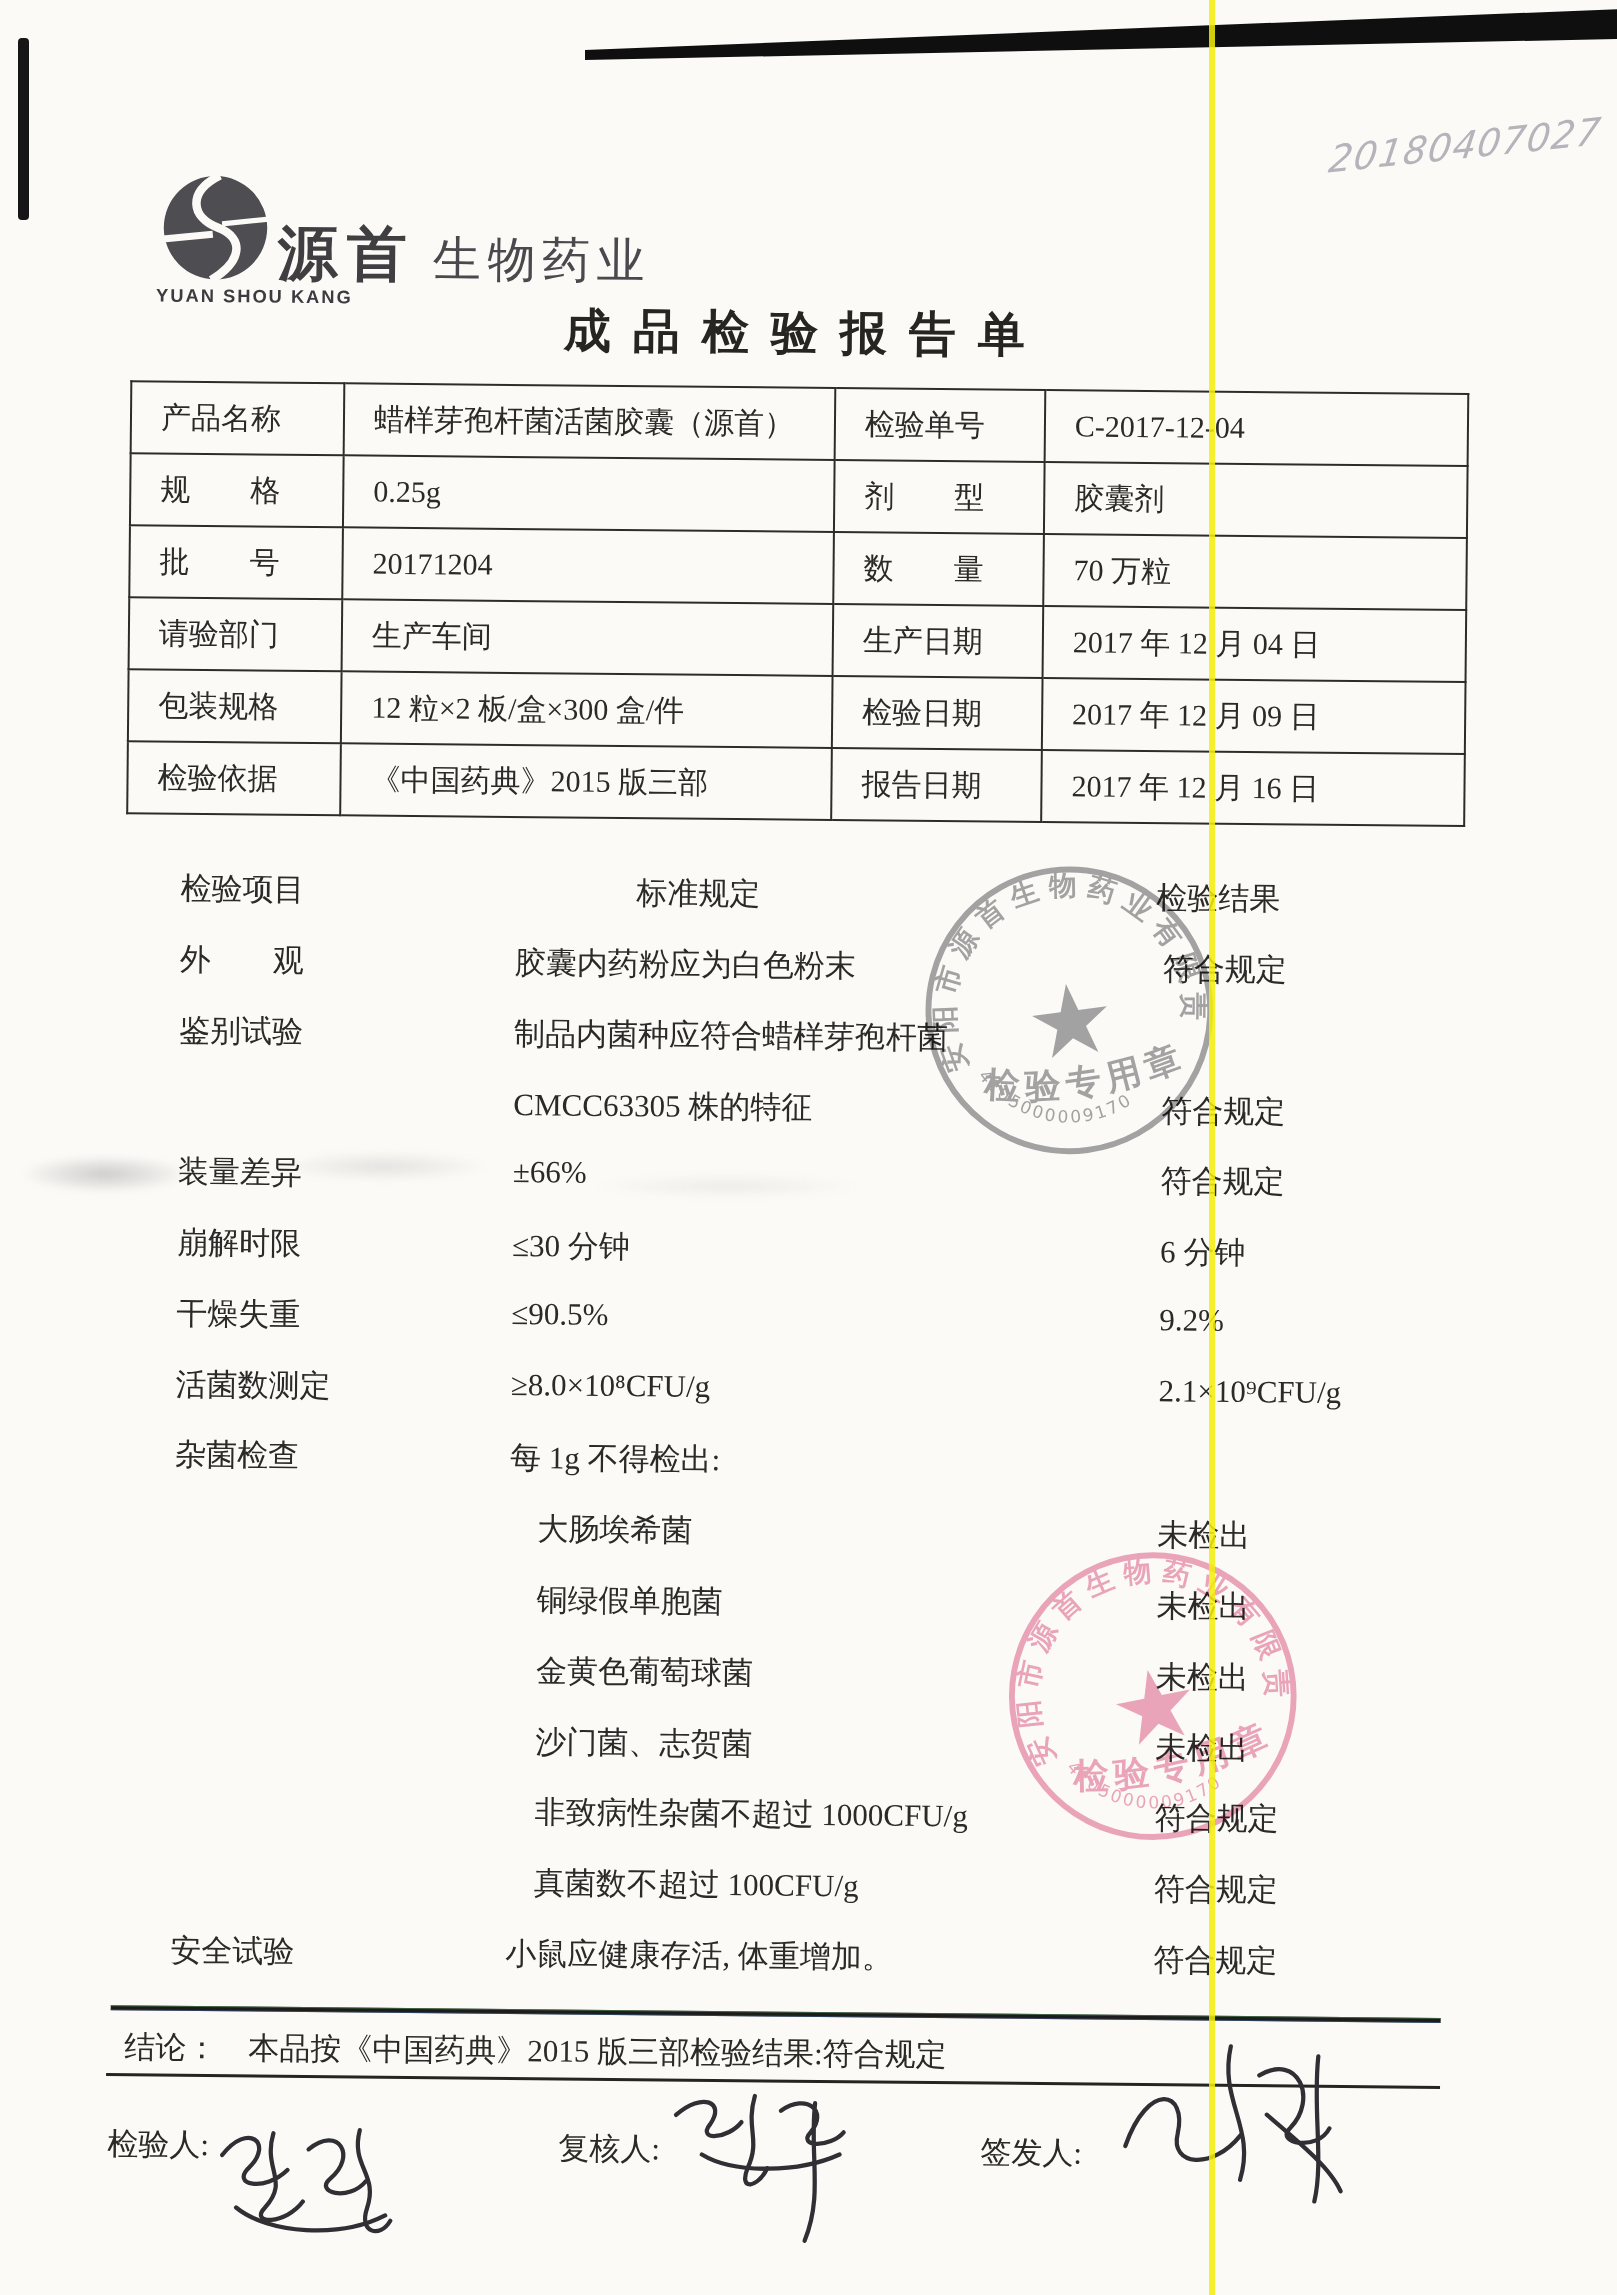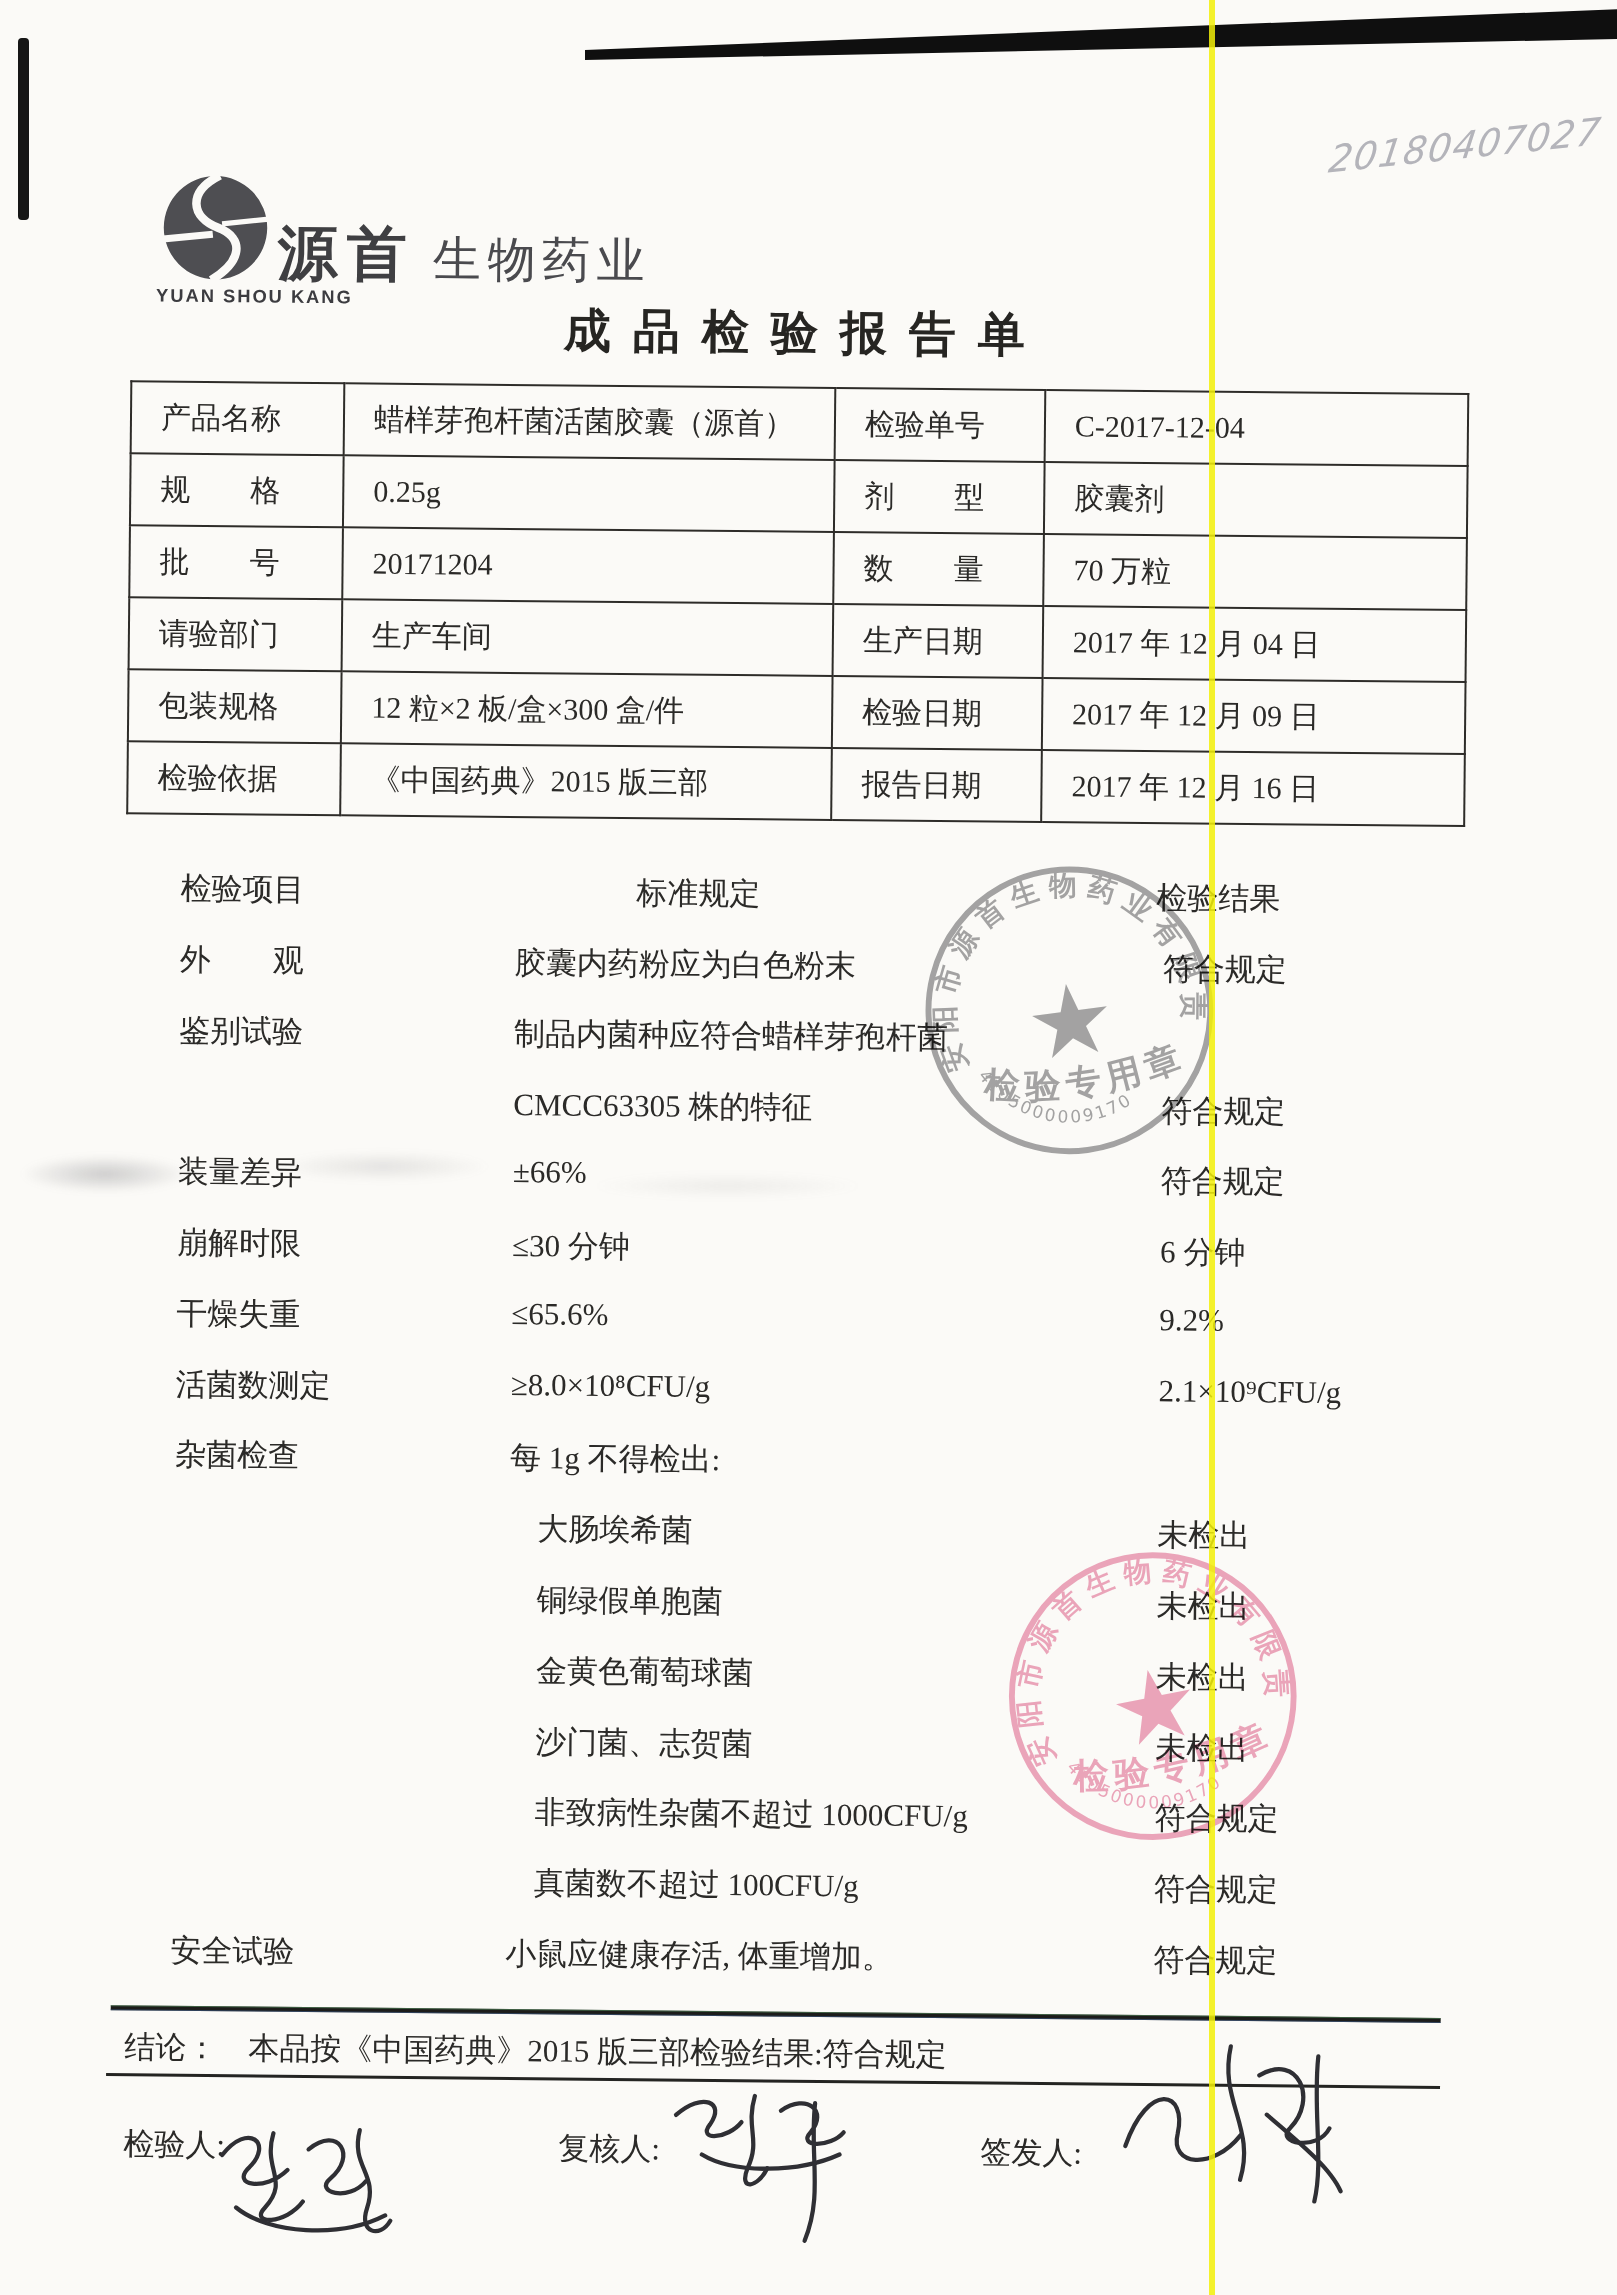--- a/index.html
+++ b/index.html
@@ -48,21 +48,21 @@
   .st-company{font-size:42px;letter-spacing:14px;font-weight:bold;}
   .st-seal{font-size:54px;letter-spacing:10px;font-weight:bold;}
   .st-num{font-size:26px;letter-spacing:4px;font-family:"DejaVu Sans",sans-serif;}
   .st-star{font-size:150px;font-family:"DejaVu Sans",sans-serif;}
   
   .rule1{position:absolute;left:130px;top:2004px;width:1330px;height:3.3px;background:#1c1c1a;
     border-top:0.7px solid rgba(90,150,100,.55);border-bottom:1.3px solid rgba(70,110,170,.45);}
   .rule2{position:absolute;left:126px;top:2072px;width:1334px;height:2.6px;background:#242422;}
   .conclusion{position:absolute;left:144px;top:2025px;font-size:31px;white-space:nowrap;}
   .sig-label{position:absolute;top:2122px;font-size:31px;white-space:nowrap;}
-  .sig-label.l1{left:144px}.sig-label.l2{left:579px}.sig-label.l3{left:1001px}
+  .sig-label.l1{left:128px}.sig-label.l2{left:579px}.sig-label.l3{left:1001px}
   .sig{position:absolute;}
   .sig path{fill:none;stroke:#2f2f34;stroke-width:6.5;stroke-linecap:round;stroke-linejoin:round;}
   .sig1{left:231px;top:2107px}.sig2{left:683px;top:2069px}.sig3{left:1122px;top:2024px}
   
   .art-top{position:absolute;left:0;top:0;width:1617px;height:79px;background:#0f0f0f;
     clip-path:polygon(585px 50px,1617px 9.2px,1617px 39px,585px 60px);}
   .art-left{position:absolute;left:18.3px;top:38px;width:10.5px;height:182px;background:#161616;filter:blur(0.7px);border-radius:3.9px;}
   .art-yellow{position:absolute;top:0;height:2295px;width:5.9px;opacity:.85;}
   .smudge{position:absolute;filter:blur(3.3px);}
   .smudge.s1{left:19.7px;top:1155px;width:170px;height:38px;background:radial-gradient(ellipse,rgba(100,100,106,.30),transparent 70%);}
@@ -164,21 +164,21 @@
           <span class="col-std">±66%</span>
           <span class="col-res">符合规定</span>
         </div>
         <div class="trow" style="top: 1220px;">
           <span class="col-item">崩解时限</span>
           <span class="col-std">≤30 分钟</span>
           <span class="col-res">6 分钟</span>
         </div>
         <div class="trow" style="top: 1291px;">
           <span class="col-item">干燥失重</span>
-          <span class="col-std">≤65.6%</span>
+          <span class="col-std">≤90.5%</span>
           <span class="col-res">9.2%</span>
         </div>
         <div class="trow" style="top: 1362px;">
           <span class="col-item">活菌数测定</span>
           <span class="col-std">≥8.0×10⁸CFU/g</span>
           <span class="col-res">2.1×10⁹CFU/g</span>
         </div>
         <div class="trow" style="top: 1432px;">
           <span class="col-item">杂菌检查</span>
           <span class="col-std">每 1g 不得检出:</span>

